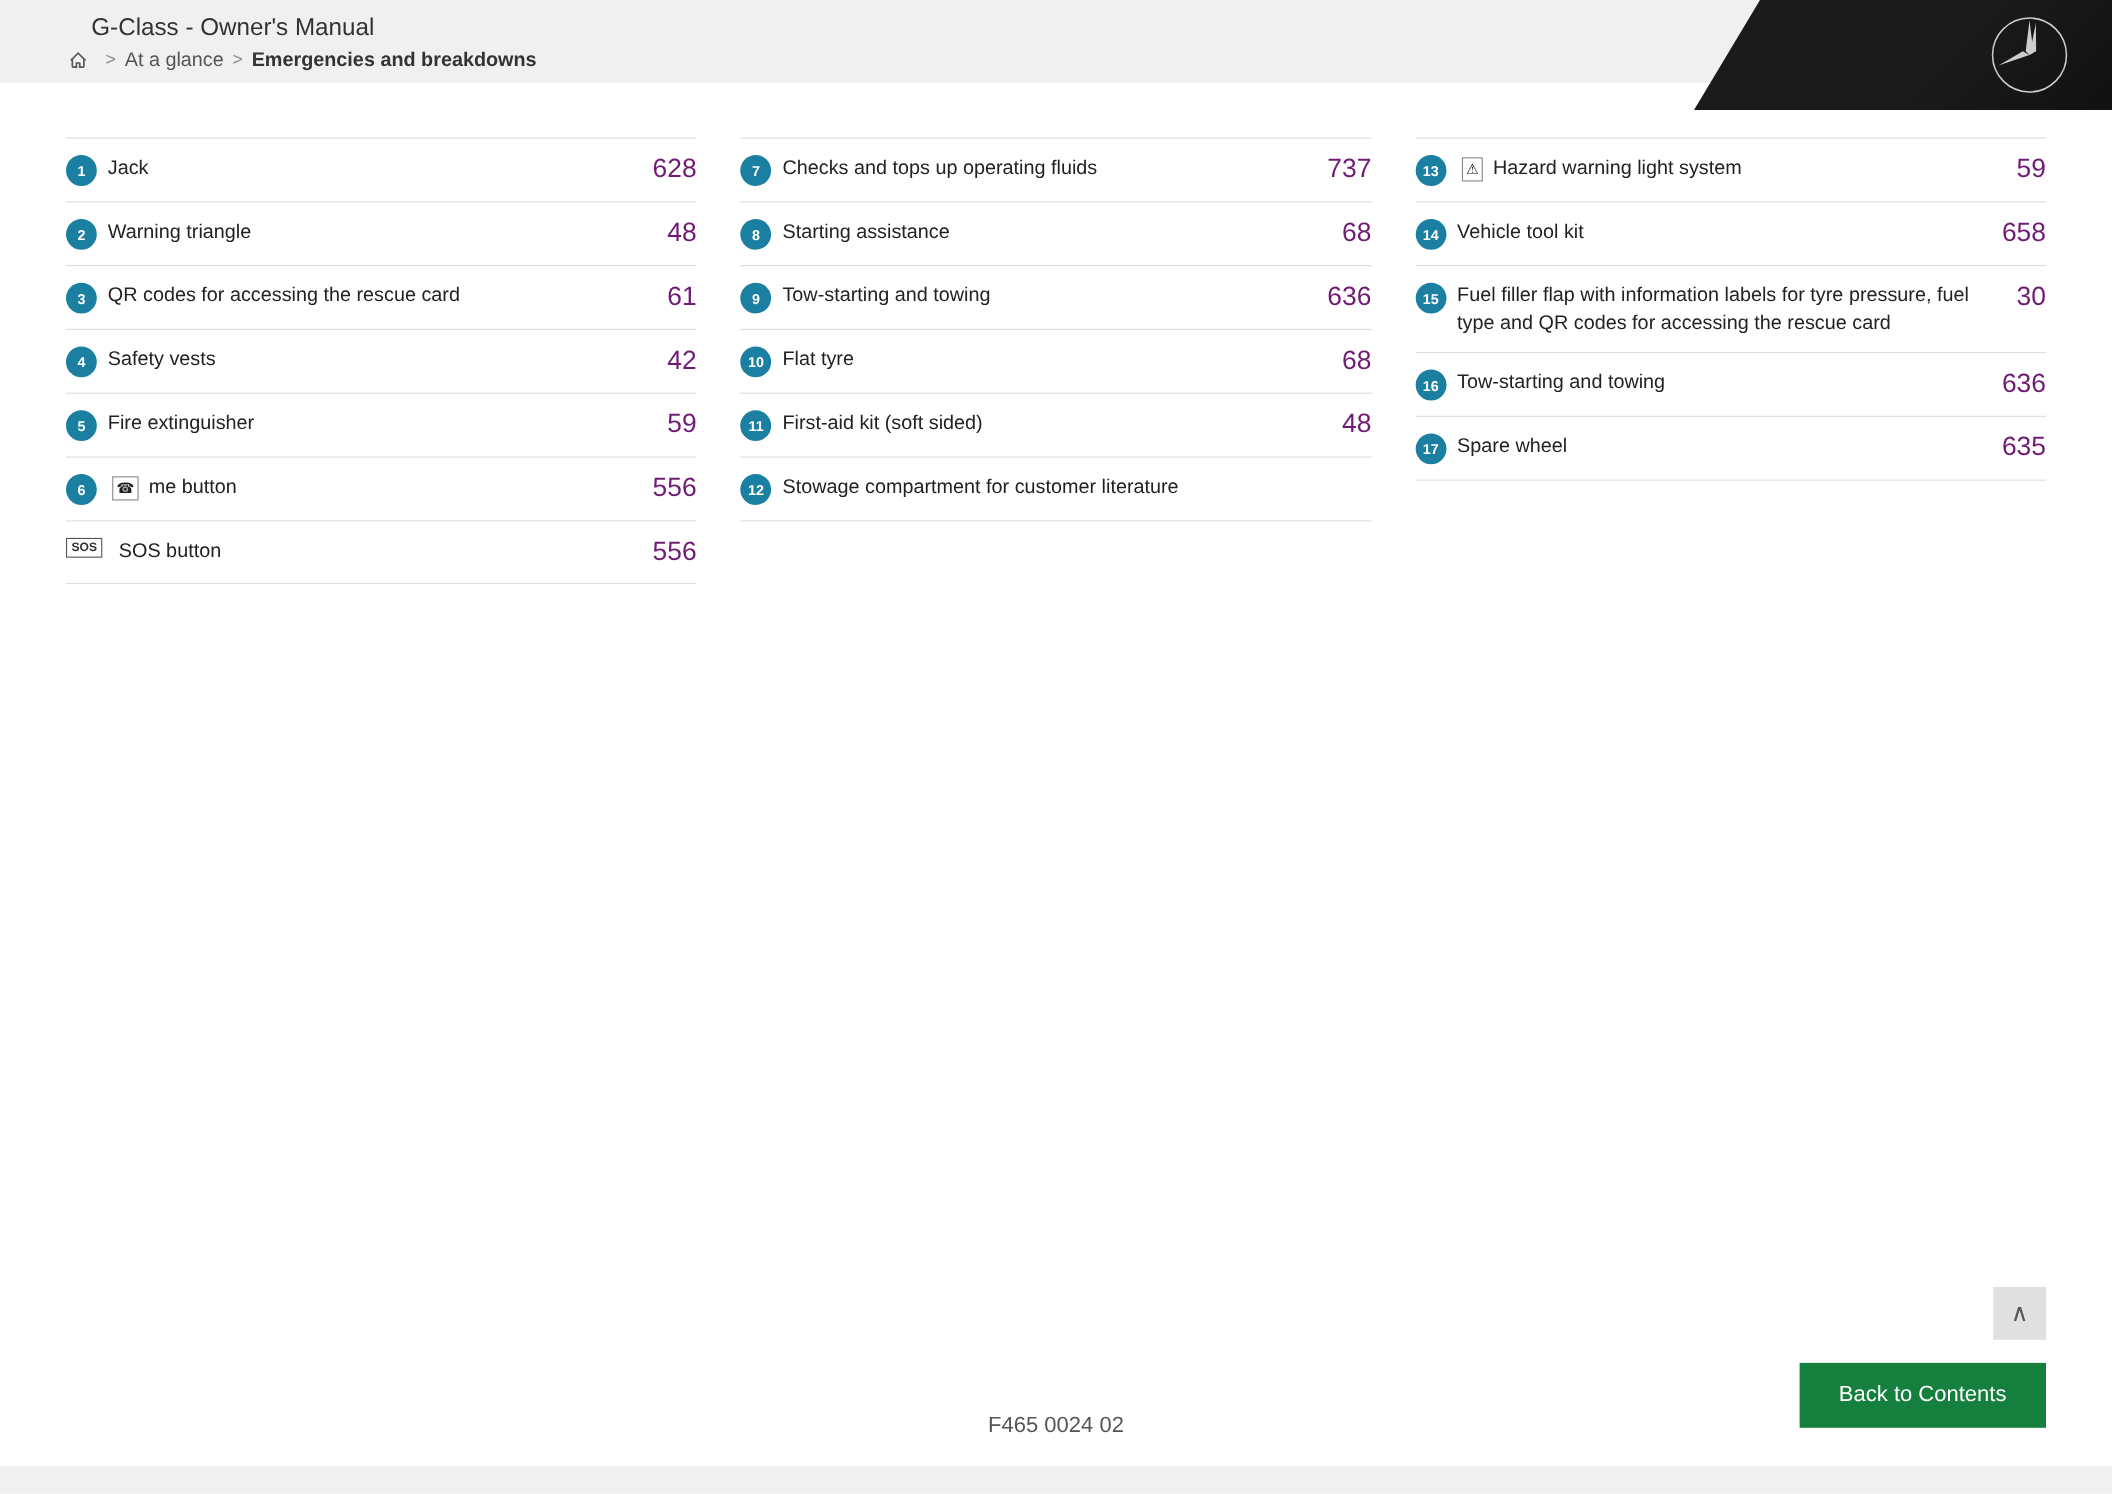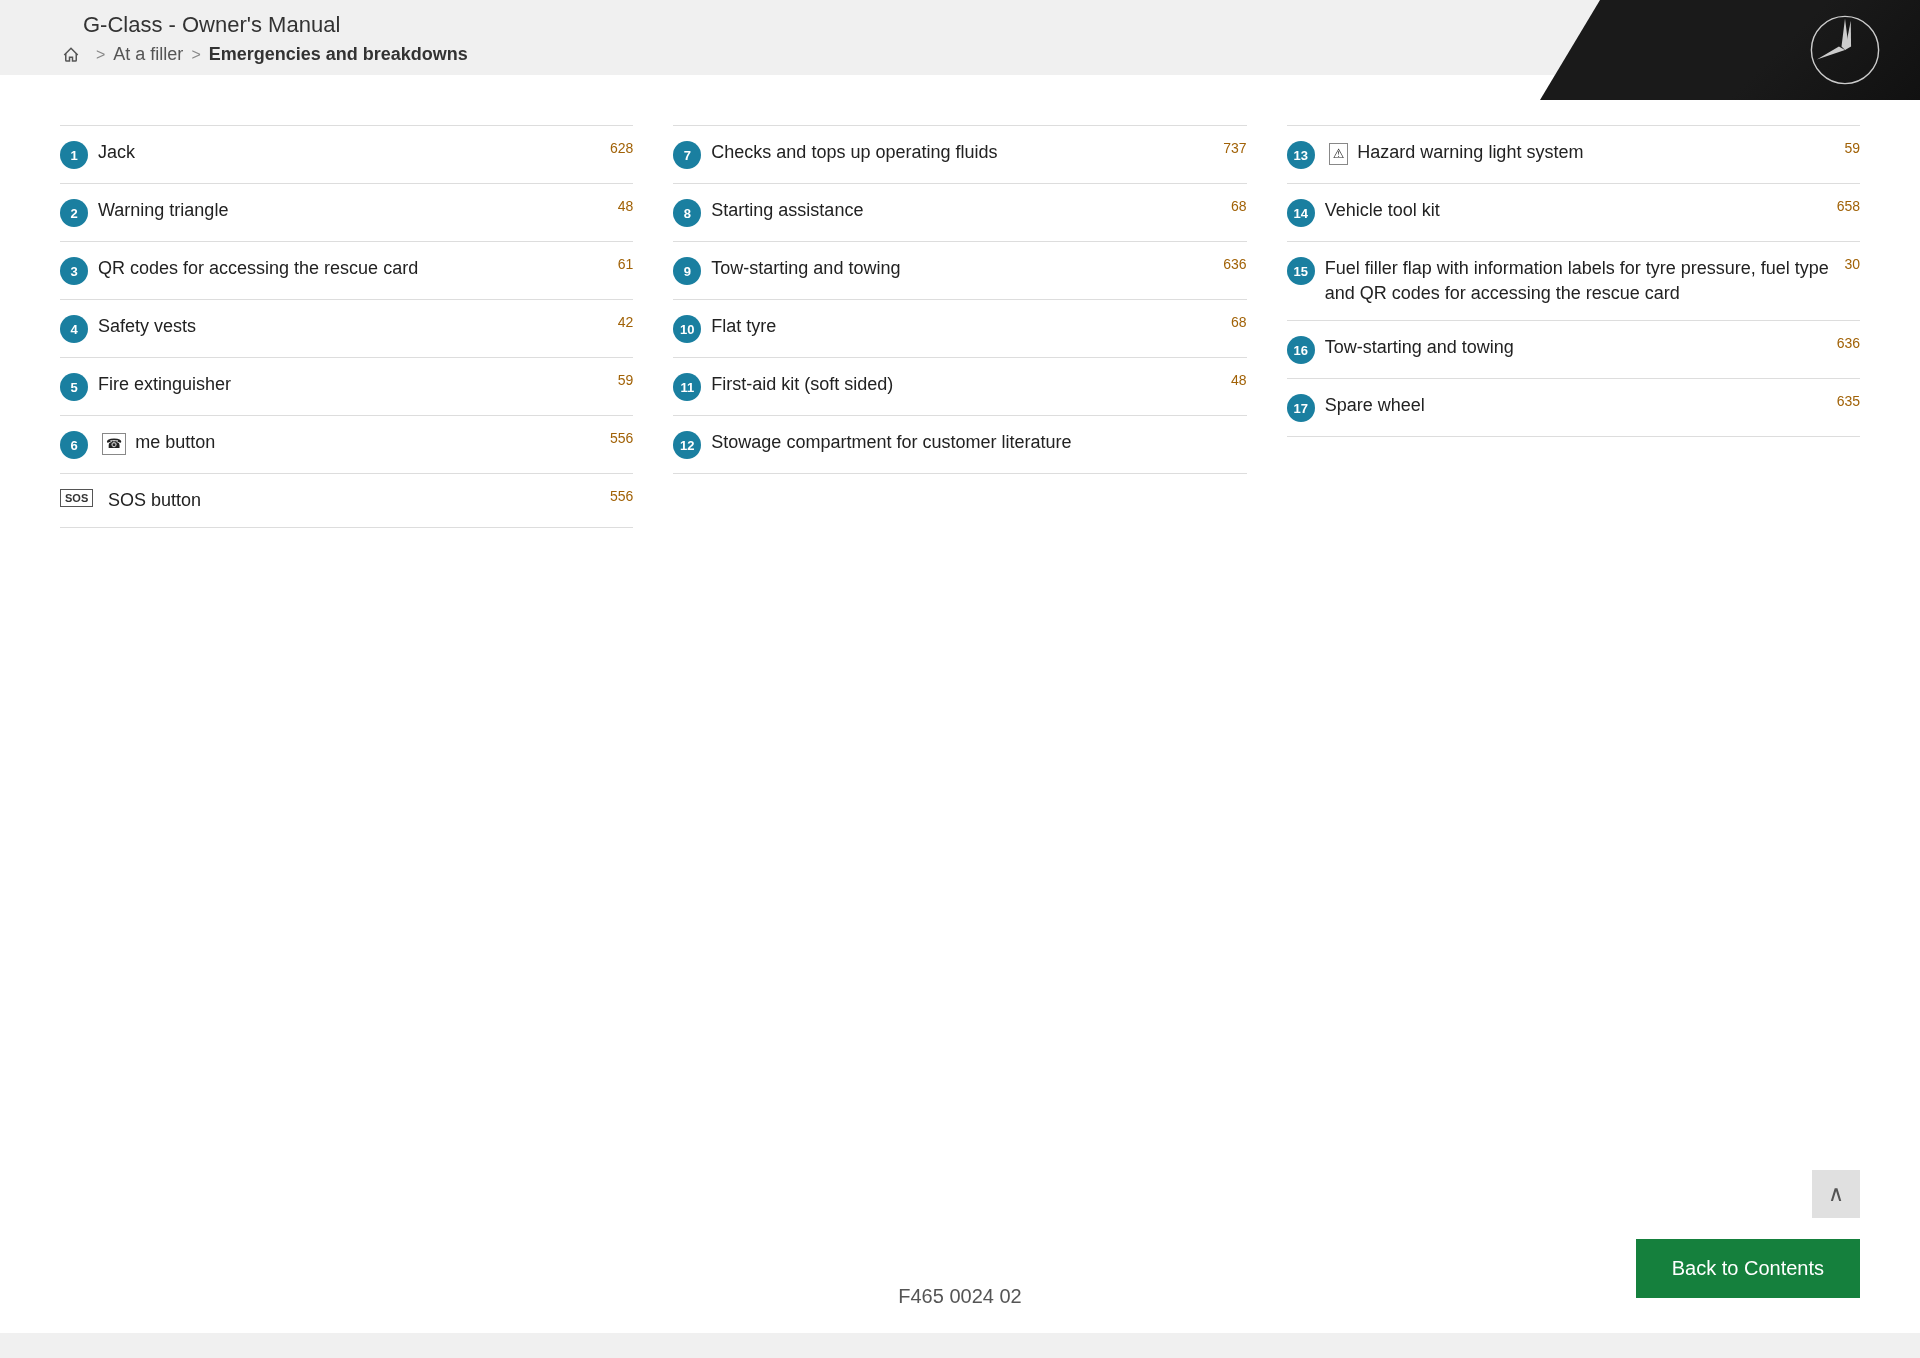--- a/index.html
+++ b/index.html
@@ -119,22 +119,22 @@
     }
 
     .item-text {
       flex: 1;
       font-size: 18px;
       color: #222;
       line-height: 1.4;
     }
 
     .item-page {
-      font-size: 14px;
-      color: #a16207;
+      font-size: 24px;
+      color: #701a75;
       margin-left: 10px;
       flex-shrink: 0;
     }
 
     .item-icon {
       display: inline-block;
       margin: 0 4px;
       font-size: 13px;
       border: 1px solid #888;
       padding: 1px 3px;
@@ -185,21 +185,21 @@
 
 <div class="header">
   <div class="header-title">G-Class - Owner's Manual</div>
   <div class="breadcrumb">
 
     <svg class="breadcrumb-home-icon" viewBox="0 0 24 24" fill="none" stroke="#555" stroke-width="2">
       <path d="M3 12L12 3l9 9"></path>
       <path d="M5 10v9a1 1 0 001 1h4v-5h4v5h4a1 1 0 001-1v-9"></path>
     </svg>
     <span class="breadcrumb-sep">&gt;</span>
-    <a class="breadcrumb-link">At a filler</a>
+    <a class="breadcrumb-link">At a glance</a>
     <span class="breadcrumb-sep">&gt;</span>
     <span class="breadcrumb-current">Emergencies and breakdowns</span>
   </div>
 
   <div class="logo-area">
     <svg class="mb-star" viewBox="0 0 100 100">
       <circle cx="50" cy="50" r="48" fill="none" stroke="#ccc" stroke-width="2"></circle>
       <g fill="#ccc">
 
         <polygon points="50,5 55,45 50,50 45,45"></polygon>

